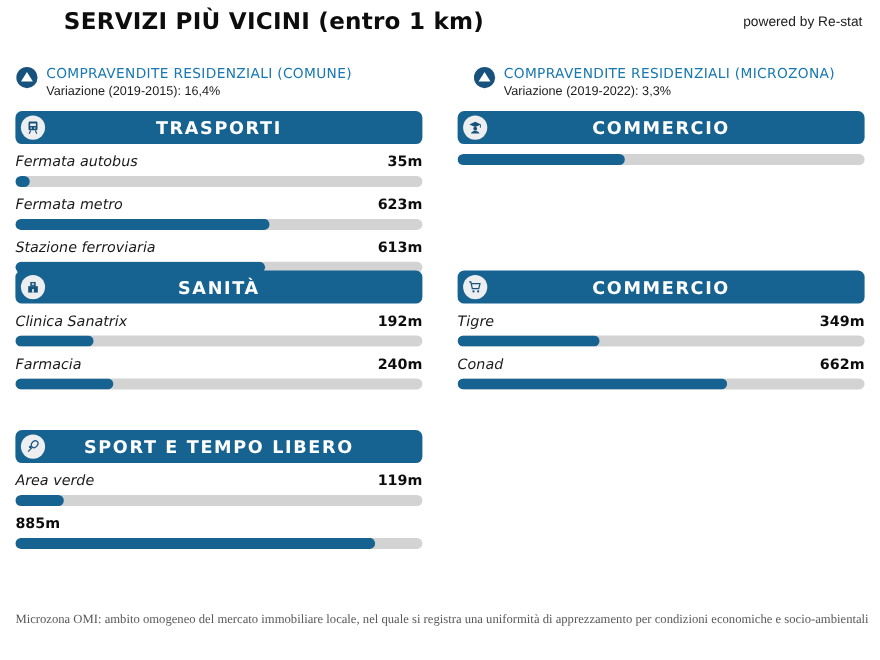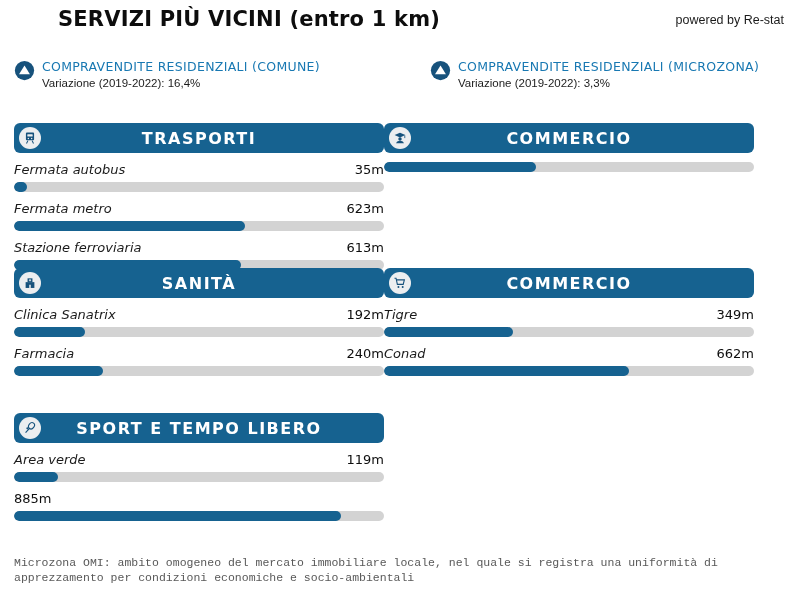--- a/index.html
+++ b/index.html
@@ -12,62 +12,62 @@
   .powered { position:absolute; right:16px; top:13px; font-family:"Liberation Sans", sans-serif;
              font-size:12.5px; color:#1a1a1a; }
 
   .badges { position:absolute; left:14px; top:59px; width:772px; display:flex; }
   .badge { width:50%; display:flex; align-items:flex-start; }
   .badge + .badge { padding-left:30px; }
   .badge-icon { width:21px; height:21px; flex:0 0 21px; margin-right:7px; margin-top:1px; }
   .badge-title { font-size:12.5px; font-weight:normal; color:#1878b2; letter-spacing:0.3px; }
   .badge-sub { font-family:"Liberation Sans", sans-serif; font-size:11.5px; color:#1c1c1c; margin-top:3px; }
 
-  .grid { position:absolute; left:14px; top:123px; width:772px;
-          display:grid; grid-template-columns:370px 370px; 
+  .grid { position:absolute; left:14px; top:101px; width:772px;
+          display:grid; grid-template-columns:370px 370px; column-gap:32px;
           grid-template-rows:145px 145px auto; }
   .sec { overflow:visible; }
   .sec-header { position:relative; height:30px; background:#166290; border-radius:6px;
                 display:flex; align-items:center; justify-content:center; }
   .sec-icon { position:absolute; left:5px; top:4px; width:22px; height:22px; border-radius:50%;
               background:#eceef0; display:flex; align-items:center; justify-content:center; }
   .sec-icon svg { width:14px; height:14px; }
   .sec-title { color:#ffffff; font-size:16px; font-weight:bold; letter-spacing:1.5px; }
 
   .row { margin-top:9px; }
   .row:first-of-type { margin-top:5px; }
   .row-top { display:flex; justify-content:space-between; align-items:baseline; height:17px; }
   .row-label { font-size:13px; color:#1a1a1a;font-style:italic; }
-  .row-value { font-size:13px; font-weight:normal; color:#0d0d0d; }
+  .row-value { font-size:13px; font-weight:bold; color:#0d0d0d; }
   .track { margin-top:3px; height:10px; background:#d3d3d3; border-radius:5px; overflow:hidden; }
   .fill { height:100%; background:#166290; border-radius:5px; }
 
   .footer { position:absolute; left:14px; top:556px; width:776px;
-            font-family:Liberation Mono, monospace; font-size:11.5px; line-height:1.3;
+            font-family:Liberation Serif, serif; font-size:11.5px; line-height:1.3;
             color:#595959; }
 </style>
 </head>
 <body>
 
 <div class="page">
 
   <h1 class="page-title">SERVIZI PIÙ VICINI (entro 1 km)</h1>
   <div class="powered">powered by Re-stat</div>
 
   <div class="badges">
     <div class="badge">
       <span class="badge-icon">
         <svg viewBox="0 0 24 24">
             <circle cx="12" cy="12" r="11" fill="#17527c"></circle>
             <path d="M12 6.2l6.2 10H5.8z" fill="#ffffff"></path>
           </svg>
       </span>
       <div>
         <div class="badge-title">COMPRAVENDITE RESIDENZIALI (COMUNE)</div>
-        <div class="badge-sub">Variazione (2019-2022): 16,4%</div>
+        <div class="badge-sub">Variazione (2019-2015): 16,4%</div>
       </div>
     </div>
     <div class="badge">
       <span class="badge-icon">
         <svg viewBox="0 0 24 24">
             <circle cx="12" cy="12" r="11" fill="#17527c"></circle>
             <path d="M12 6.2l6.2 10H5.8z" fill="#ffffff"></path>
           </svg>
       </span>
       <div>

